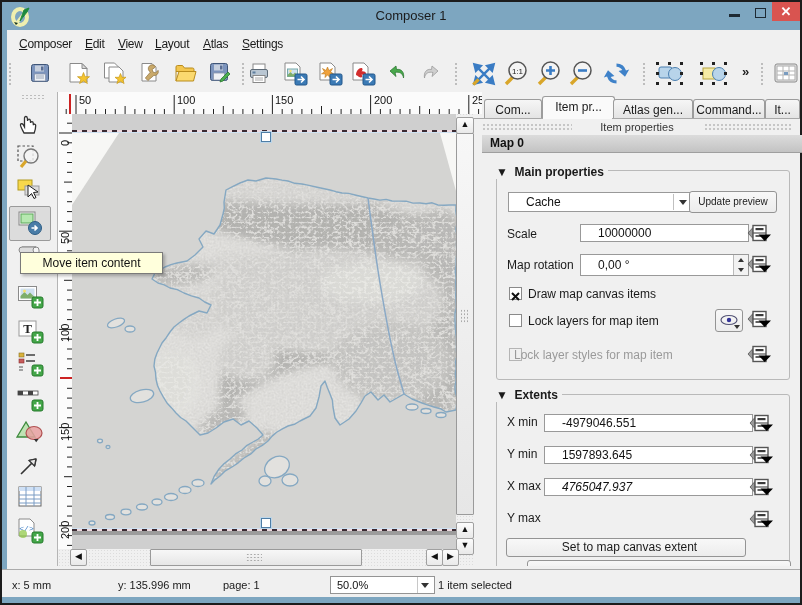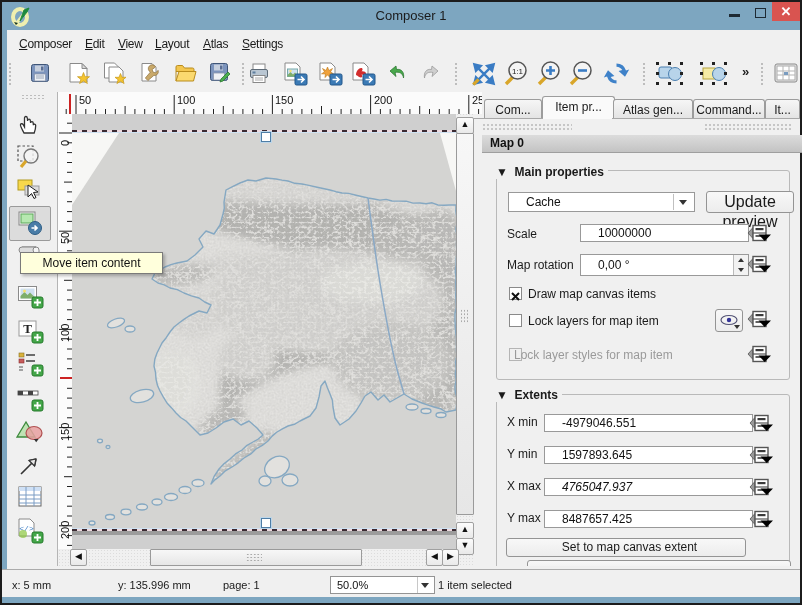--- a/index.html
+++ b/index.html
@@ -422,32 +422,33 @@
   <div class="sb-btn" style="left:384px;top:0px;width:15px;height:15px;">▶</div>
 </div>
 <div id="rpanel"></div>
 <div class="tab" style="left:484px;width:56px;">Com...</div>
 <div class="tab" style="left:542px;width:71px;top:96px;height:22px;background:#fafafa;">Item pr...</div>
 <div class="tab" style="left:613px;width:78px;">Atlas gen...</div>
 <div class="tab" style="left:693px;width:70px;">Command...</div>
 <div class="tab" style="left:765px;width:33px;">It...</div>
 <div id="dockstrip">
   <div class="abs" style="left:8px;top:4px;width:90px;height:9px;background-image:radial-gradient(#c6c6c6 1px,transparent 1.2px);background-size:4px 4px;"></div>
+  <div class="abs" style="left:0;top:2px;width:100%;text-align:center;font-size:11px;color:#333;">Item properties</div>
   <div class="abs" style="left:230px;top:4px;width:88px;height:9px;background-image:radial-gradient(#c6c6c6 1px,transparent 1.2px);background-size:4px 4px;"></div>
 </div>
 <div class="abs" style="left:543px;top:117px;width:69px;height:2px;background:#fafafa;z-index:5;"></div>
 <div id="maphdr">Map 0</div>
 <div id="props">
   <div class="gbox" style="left:14px;top:17px;width:292px;height:208px;"></div>
   <div class="ghdr" style="left:10px;top:12px;">▼&nbsp; Main properties</div>
   <div class="input" style="left:26px;top:39px;width:168px;height:18px;line-height:18px;">Cache
     <span class="abs" style="right:20px;top:1px;height:16px;border-left:1px solid #c0c0c0;"></span>
     <span class="abs" style="right:7px;top:7px;width:0;height:0;border-left:4px solid transparent;border-right:4px solid transparent;border-top:5px solid #333;"></span>
   </div>
-  <div class="btn" style="left:224px;top:38px;width:86px;height:20px;line-height:20px;font-size:16px;">Update preview</div>
+  <div class="btn" style="left:207px;top:38px;width:86px;height:20px;line-height:20px;font-size:10px;">Update preview</div>
   <div class="lbl" style="left:25px;top:74px;">Scale</div>
   <div class="input" style="left:98px;top:71px;width:150px;height:16px;line-height:16px;">10000000</div>
   <svg class="ddbtn" style="left:263px;top:70px;" viewBox="0 0 30 20">
       <path d="M8 4.5 L3 10 L8 15.5 Z" fill="#9a9a9a" stroke="#555" stroke-width="0.8"></path>
       <rect x="8" y="2.5" width="13" height="15" fill="#fff" stroke="#555" stroke-width="1.4"></rect>
       <path d="M8 10 h13" stroke="#555" stroke-width="1.2"></path>
       <rect x="10.5" y="5" width="8" height="2.2" fill="#3a3a3a"></rect>
       <path d="M10.5 13 h6" stroke="#3a3a3a" stroke-width="1.6"></path>
       <path d="M13.5 11.5 h12.5 L19.7 18 Z" fill="#000"></path>
     </svg>
@@ -520,21 +521,20 @@
   <div class="input" style="left:62px;top:325px;width:190px;height:16px;line-height:16px;font-style:italic;">4765047.937</div>
   <svg class="ddbtn" style="left:265px;top:324px;" viewBox="0 0 30 20">
       <path d="M8 4.5 L3 10 L8 15.5 Z" fill="#9a9a9a" stroke="#555" stroke-width="0.8"></path>
       <rect x="8" y="2.5" width="13" height="15" fill="#fff" stroke="#555" stroke-width="1.4"></rect>
       <path d="M8 10 h13" stroke="#555" stroke-width="1.2"></path>
       <rect x="10.5" y="5" width="8" height="2.2" fill="#3a3a3a"></rect>
       <path d="M10.5 13 h6" stroke="#3a3a3a" stroke-width="1.6"></path>
       <path d="M13.5 11.5 h12.5 L19.7 18 Z" fill="#000"></path>
     </svg>
   <div class="lbl" style="left:25px;top:358px;">Y max</div>
-  <div class="input" style="left:62px;top:357px;width:190px;height:16px;line-height:16px;">8487657.425</div>
   <svg class="ddbtn" style="left:265px;top:356px;" viewBox="0 0 30 20">
       <path d="M8 4.5 L3 10 L8 15.5 Z" fill="#9a9a9a" stroke="#555" stroke-width="0.8"></path>
       <rect x="8" y="2.5" width="13" height="15" fill="#fff" stroke="#555" stroke-width="1.4"></rect>
       <path d="M8 10 h13" stroke="#555" stroke-width="1.2"></path>
       <rect x="10.5" y="5" width="8" height="2.2" fill="#3a3a3a"></rect>
       <path d="M10.5 13 h6" stroke="#3a3a3a" stroke-width="1.6"></path>
       <path d="M13.5 11.5 h12.5 L19.7 18 Z" fill="#000"></path>
     </svg>
   <div class="btn" style="left:24px;top:385px;width:231px;height:17px;line-height:17px;padding-left:7px;">Set to map canvas extent</div>
   <div class="btn" style="left:45px;top:407px;width:262px;height:12px;"></div>

